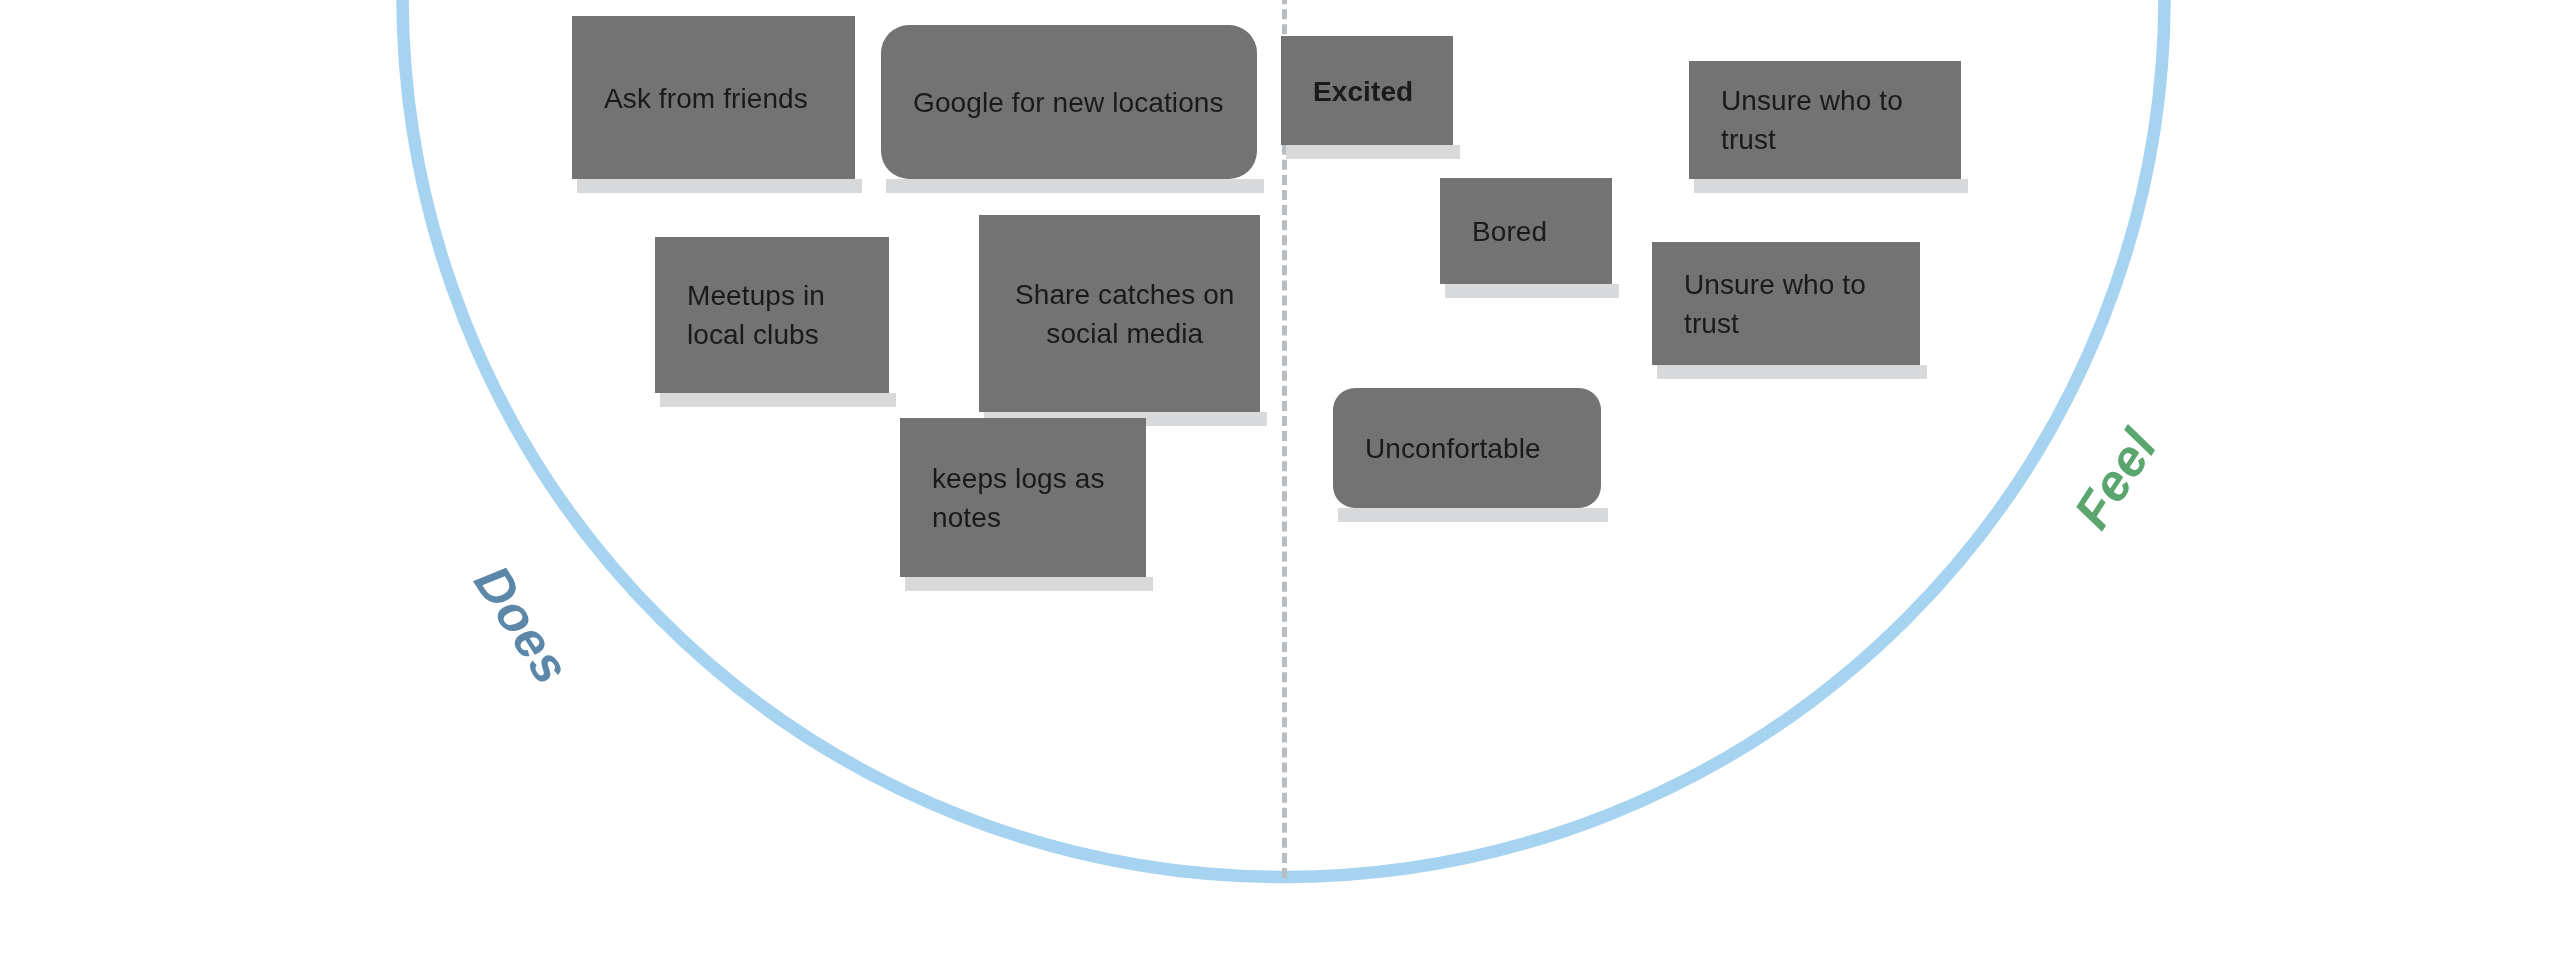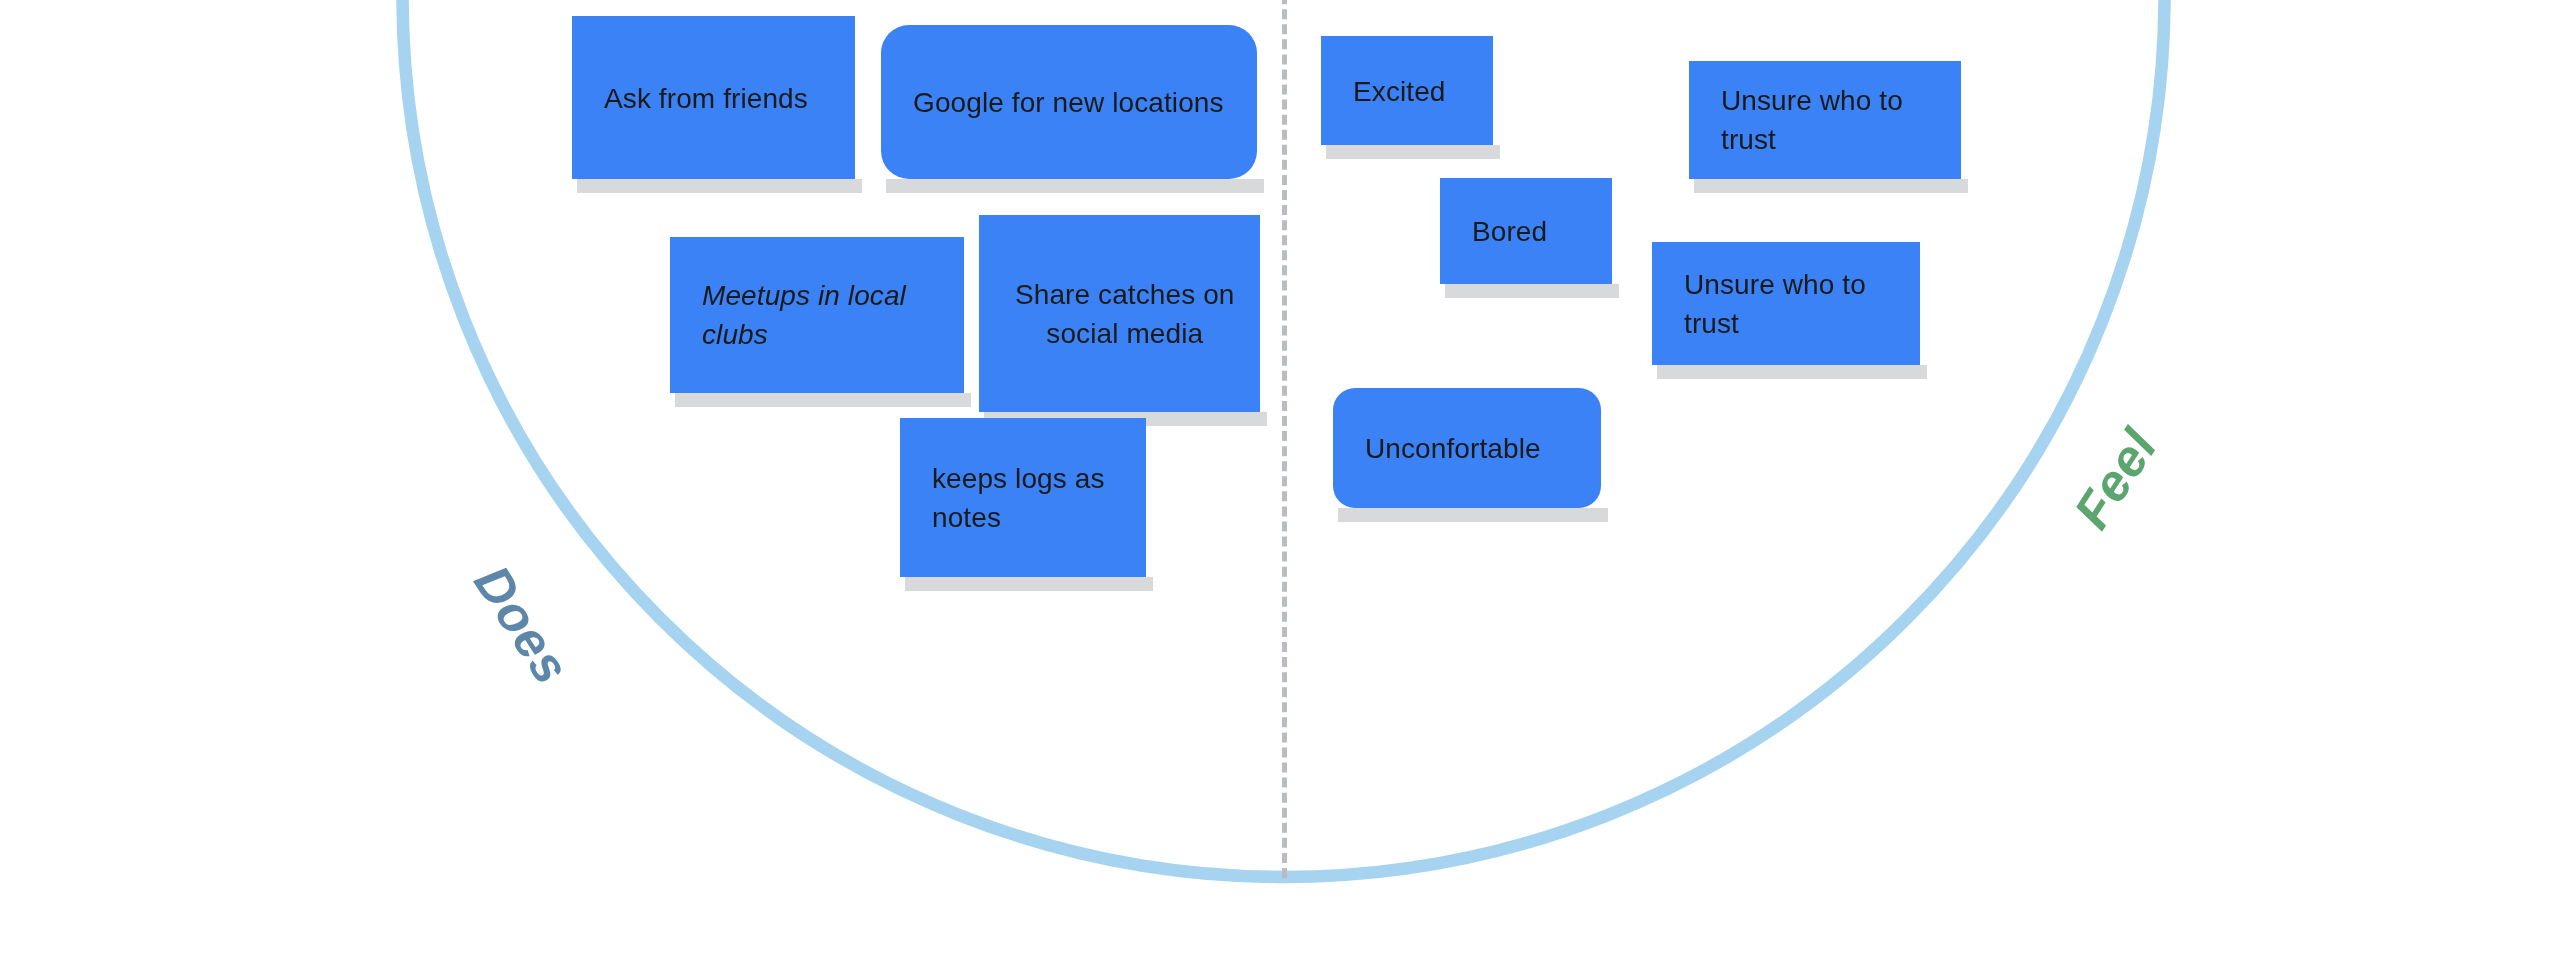--- a/index.html
+++ b/index.html
@@ -32,21 +32,21 @@
     top: -36px;
     left: 1282px;
     width: 0px;
     height: 914px;
     border-left: 5.4px dashed #b9bdc1;
     z-index: 2;
   }
   
   .note {
     position: absolute;
-    background: #3b82f6;
+    background: #737373;
     box-sizing: border-box;
     z-index: 5;
   }
   .note::after {
     content: "";
     position: absolute;
     left: 5.4px;
     right: -7.2px;
     bottom: -14.3px;
     height: 14.3px;
@@ -103,33 +103,33 @@
   <div class="divider"></div>
 
   <div class="note" style="left:572px; top:16px; width:283px; height:163px;">
     <div class="note-text">Ask from friends</div>
   </div>
 
   <div class="note" style="left:881px; top:25px; width:376px; height:154px;border-radius:28px;">
     <div class="note-text">Google for new locations</div>
   </div>
 
-  <div class="note" style="left:670px; top:237px; width:294px; height:156px;font-style:italic;">
+  <div class="note" style="left:655px; top:237px; width:234px; height:156px;">
     <div class="note-text">Meetups in local clubs</div>
   </div>
 
   <div class="note" style="left:979px; top:215px; width:281px; height:197px;text-align:center;">
     <div class="note-text">Share catches on social media</div>
   </div>
 
   <div class="note" style="left:900px; top:418px; width:246px; height:159px;padding-left:40px;">
     <div class="note-text">keeps logs as notes</div>
   </div>
 
-  <div class="note" style="left:1321px; top:36px; width:172px; height:109px;">
+  <div class="note" style="left:1281px; top:36px; width:172px; height:109px;font-weight:bold;">
     <div class="note-text">Excited</div>
   </div>
 
   <div class="note" style="left:1440px; top:178px; width:172px; height:106px;">
     <div class="note-text">Bored</div>
   </div>
 
   <div class="note" style="left:1689px; top:61px; width:272px; height:118px;">
     <div class="note-text">Unsure who to trust</div>
   </div>

